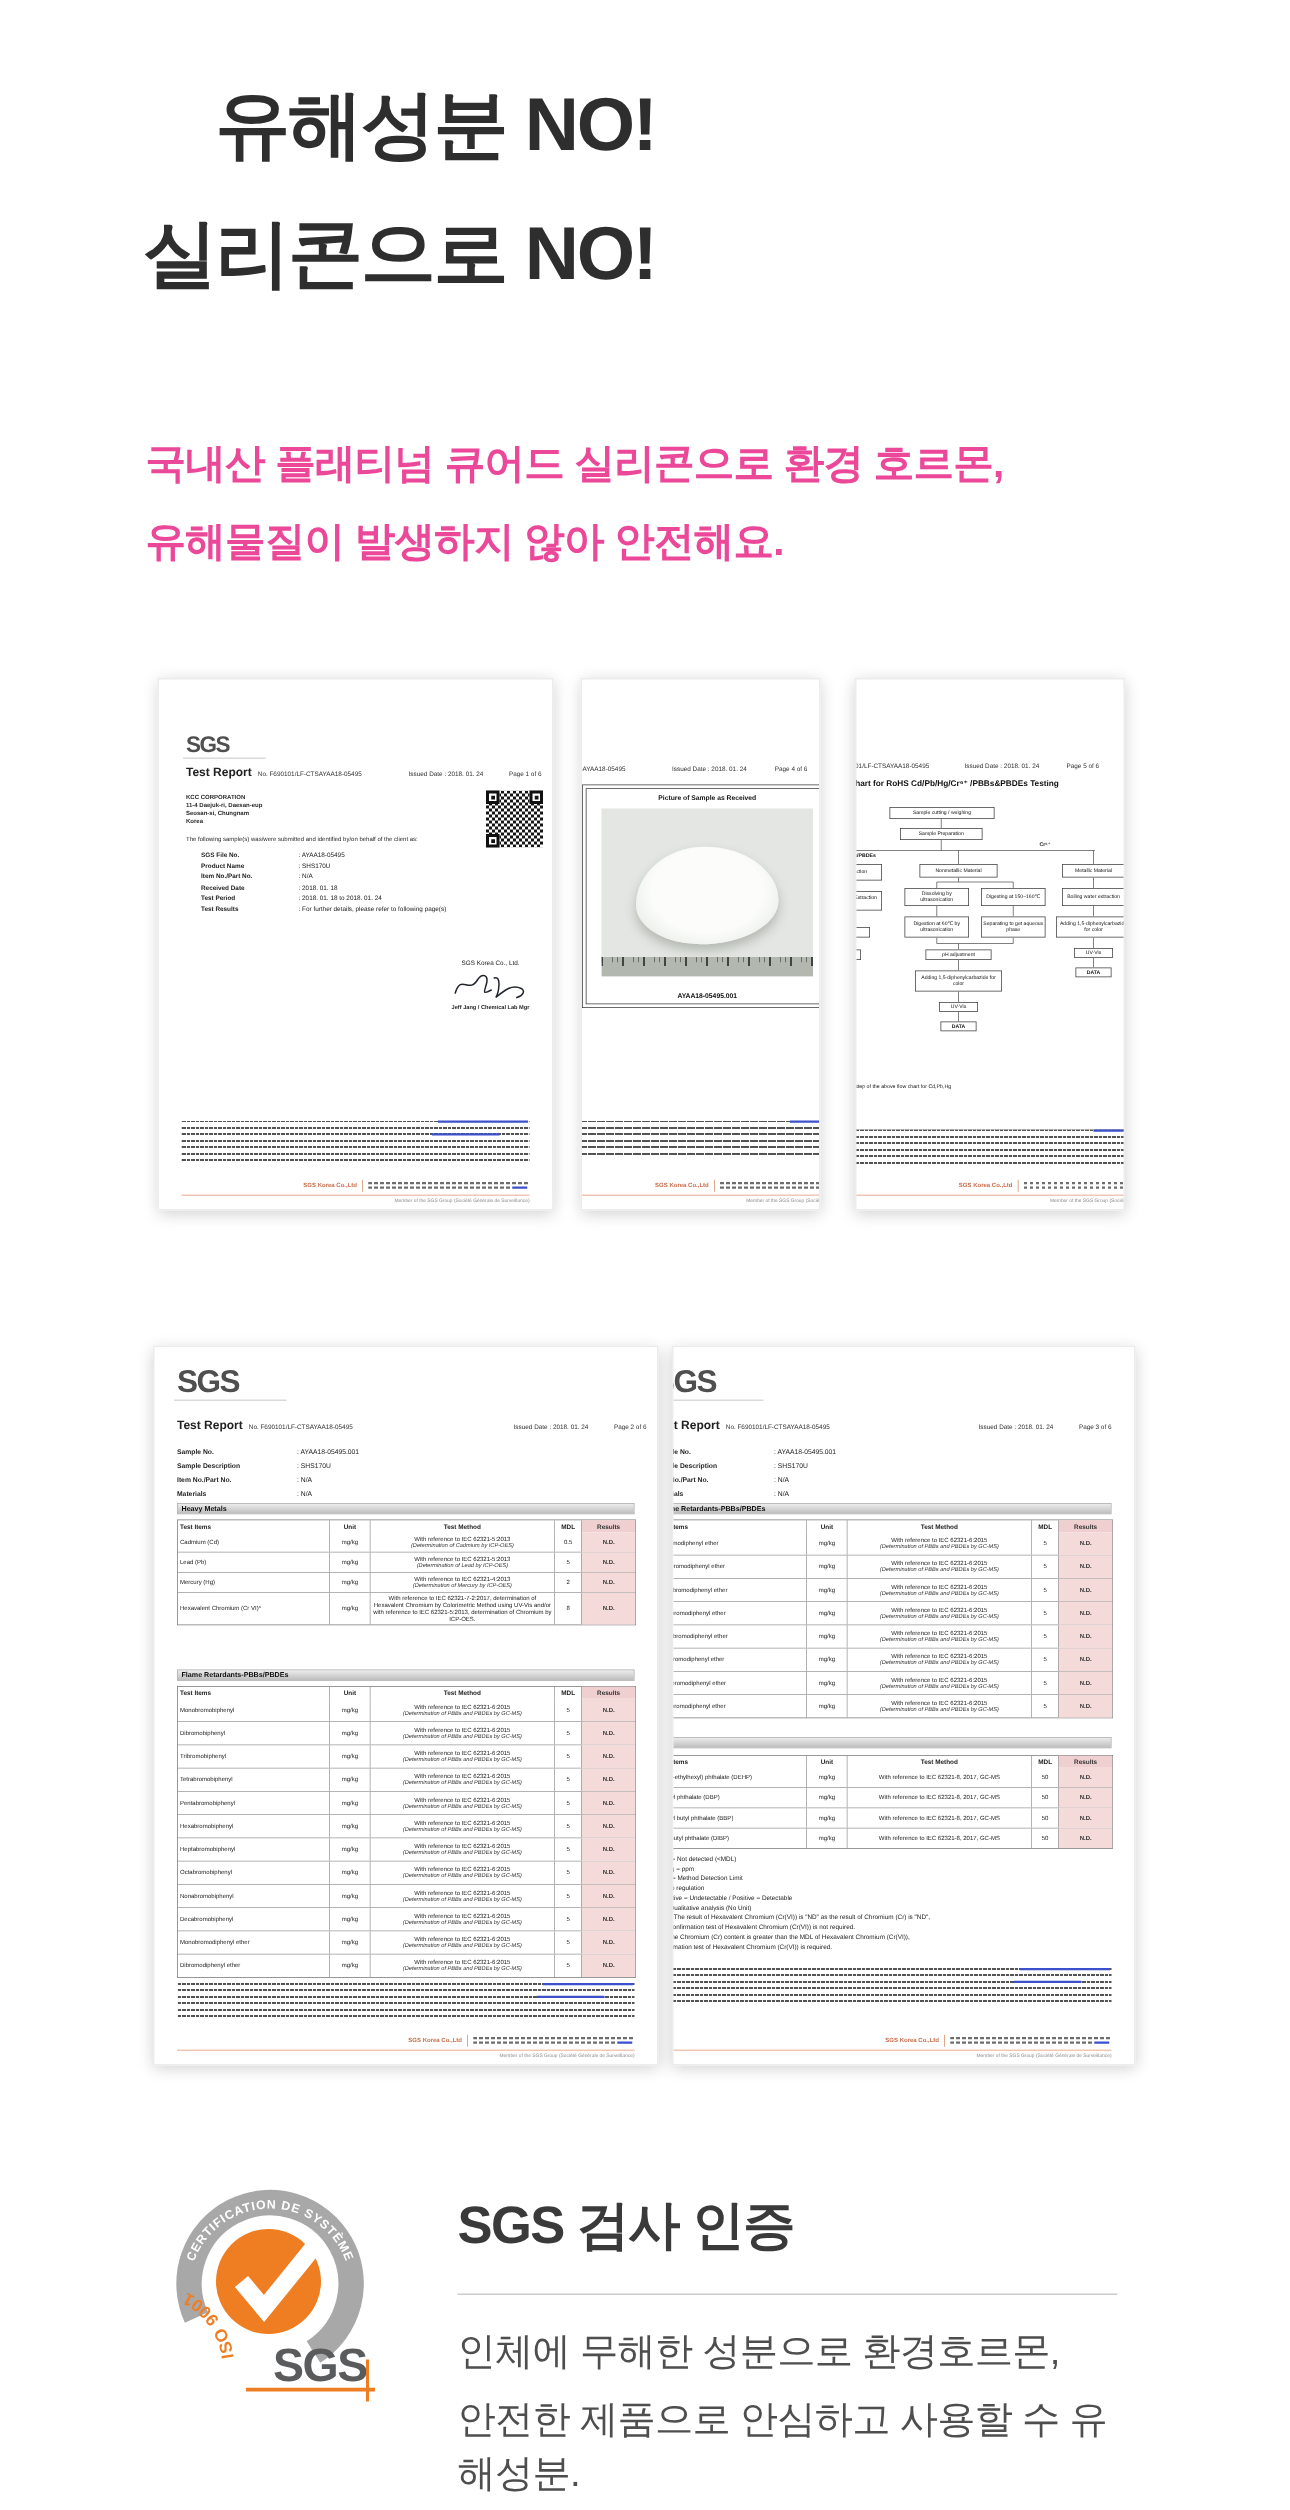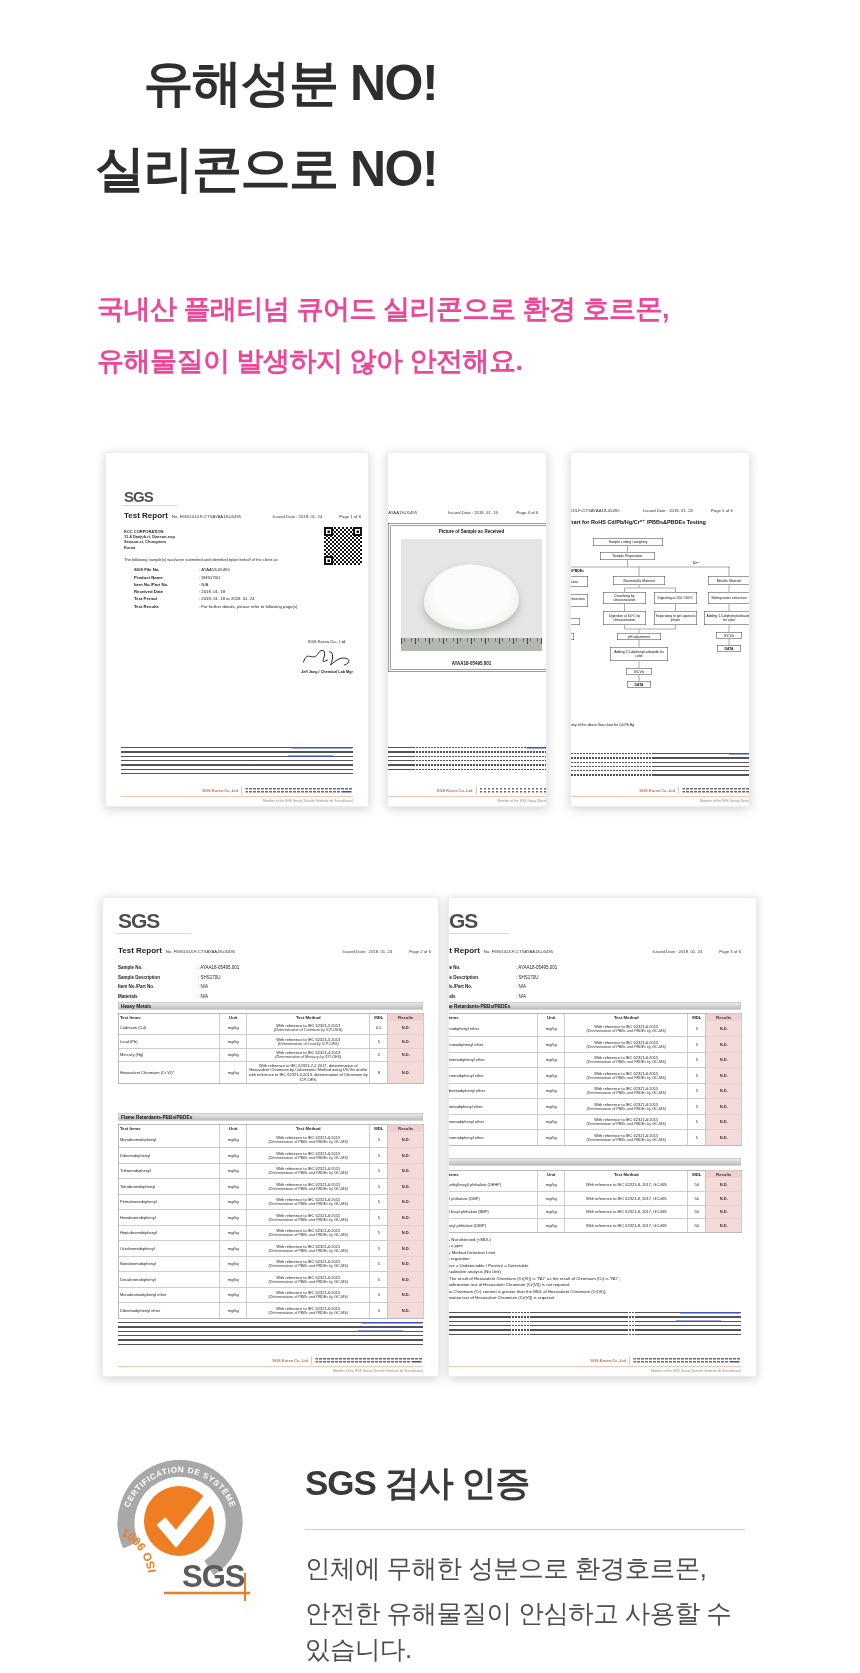--- a/index.html
+++ b/index.html
@@ -749,16 +749,16 @@
     </text>
     <text x="76" y="141" font-size="31" font-weight="bold" fill="#5a5b5d" letter-spacing="-1">SGS</text>
     <path d="M 58 147 H 144" stroke="#ef7d22" stroke-width="2.5"></path>
     <path d="M 139 127 V 155" stroke="#ef7d22" stroke-width="2"></path>
   </svg>
 
   <div class="cert">
     <div class="cert-title">SGS 검사 인증</div>
     <div class="cert-rule"></div>
     <div class="cert-line l1">인체에 무해한 성분으로 환경호르몬,</div>
-    <div class="cert-line l2">안전한 유해물질이 안심하고 사용할 수 있습니다.</div>
+    <div class="cert-line l2">안전한 제품으로 안심하고 사용할 수 유해성분.</div>
   </div>
 
 </div>
 
 </body></html>

